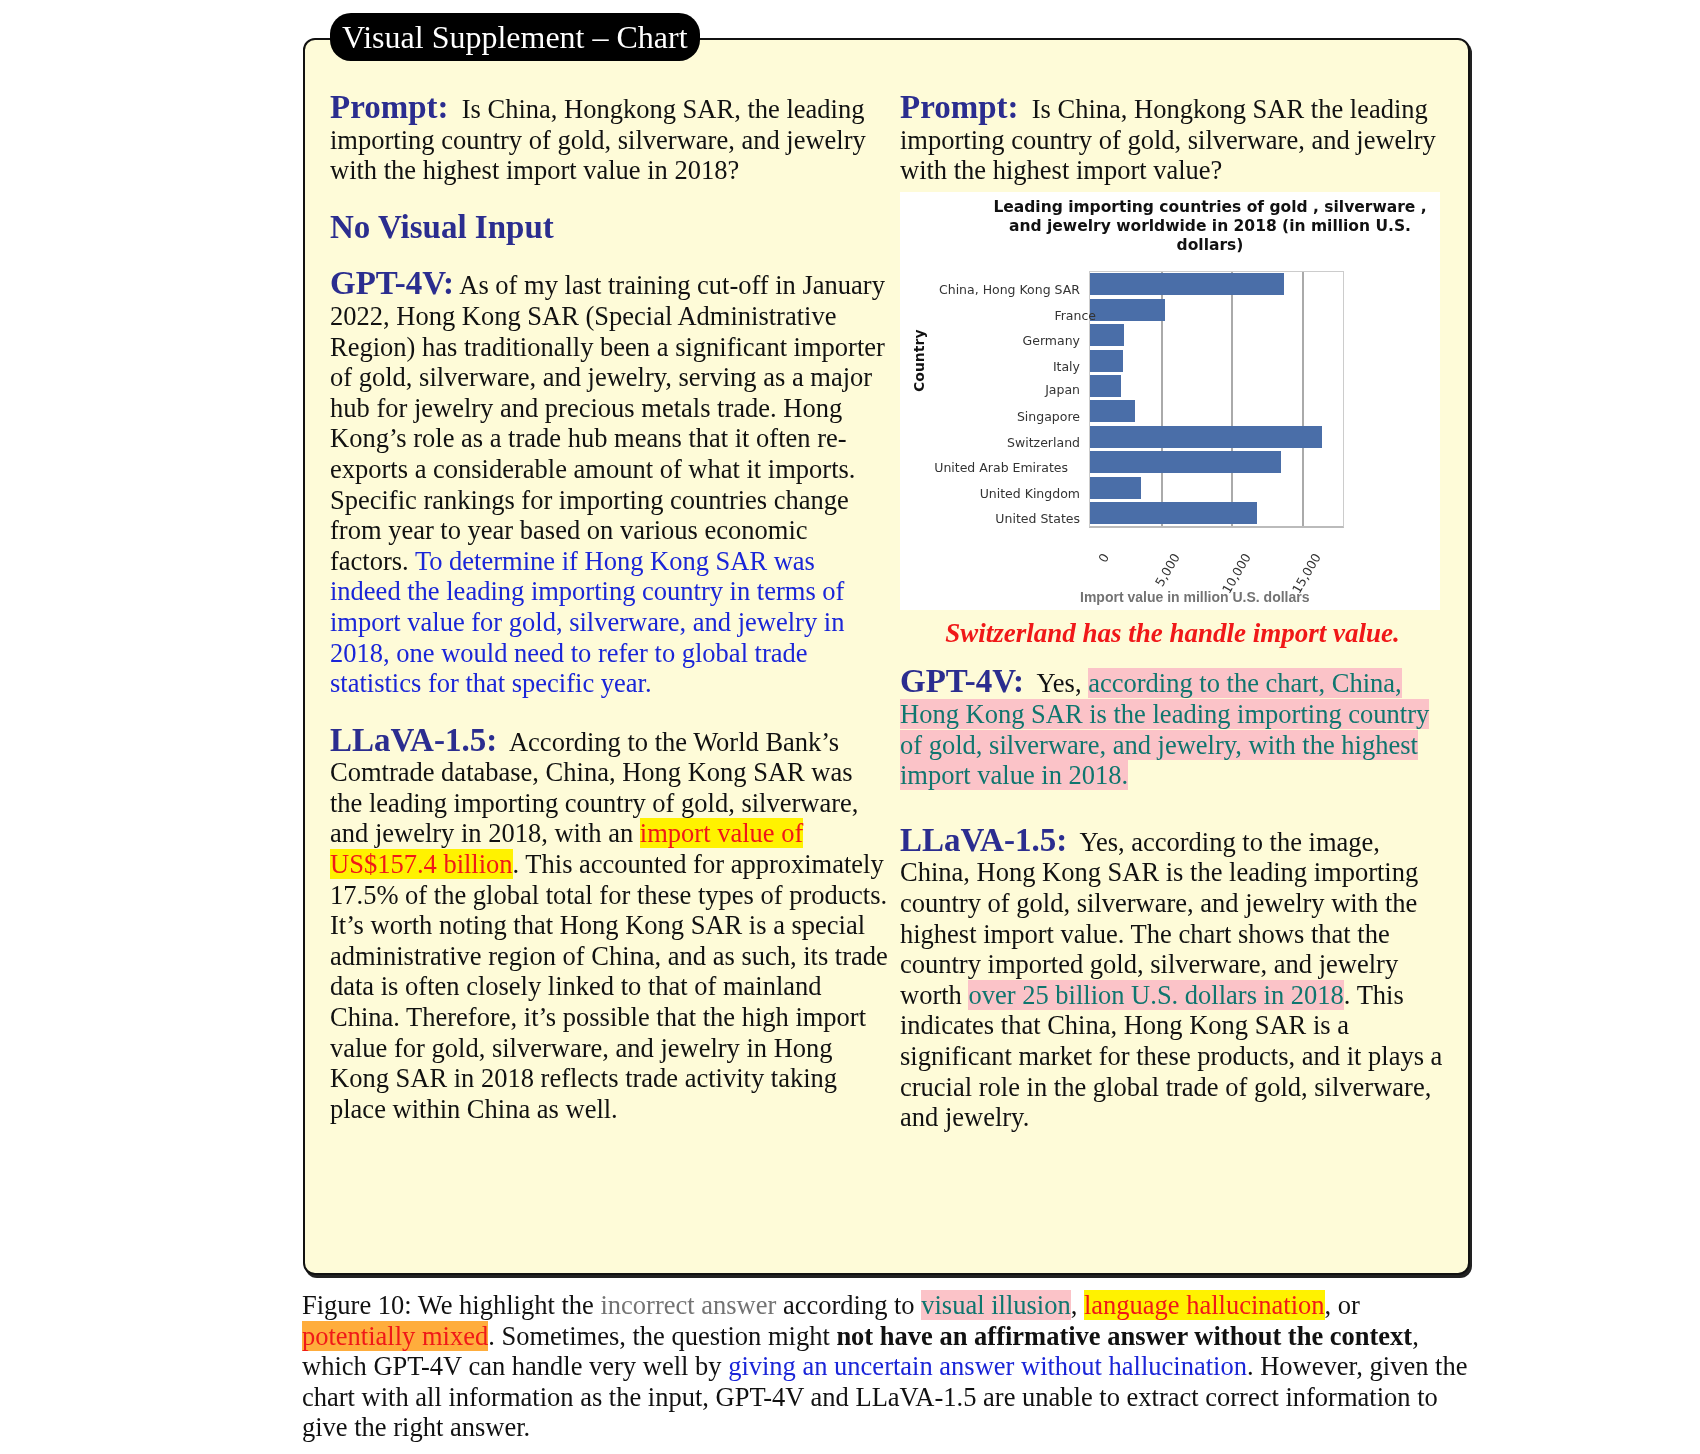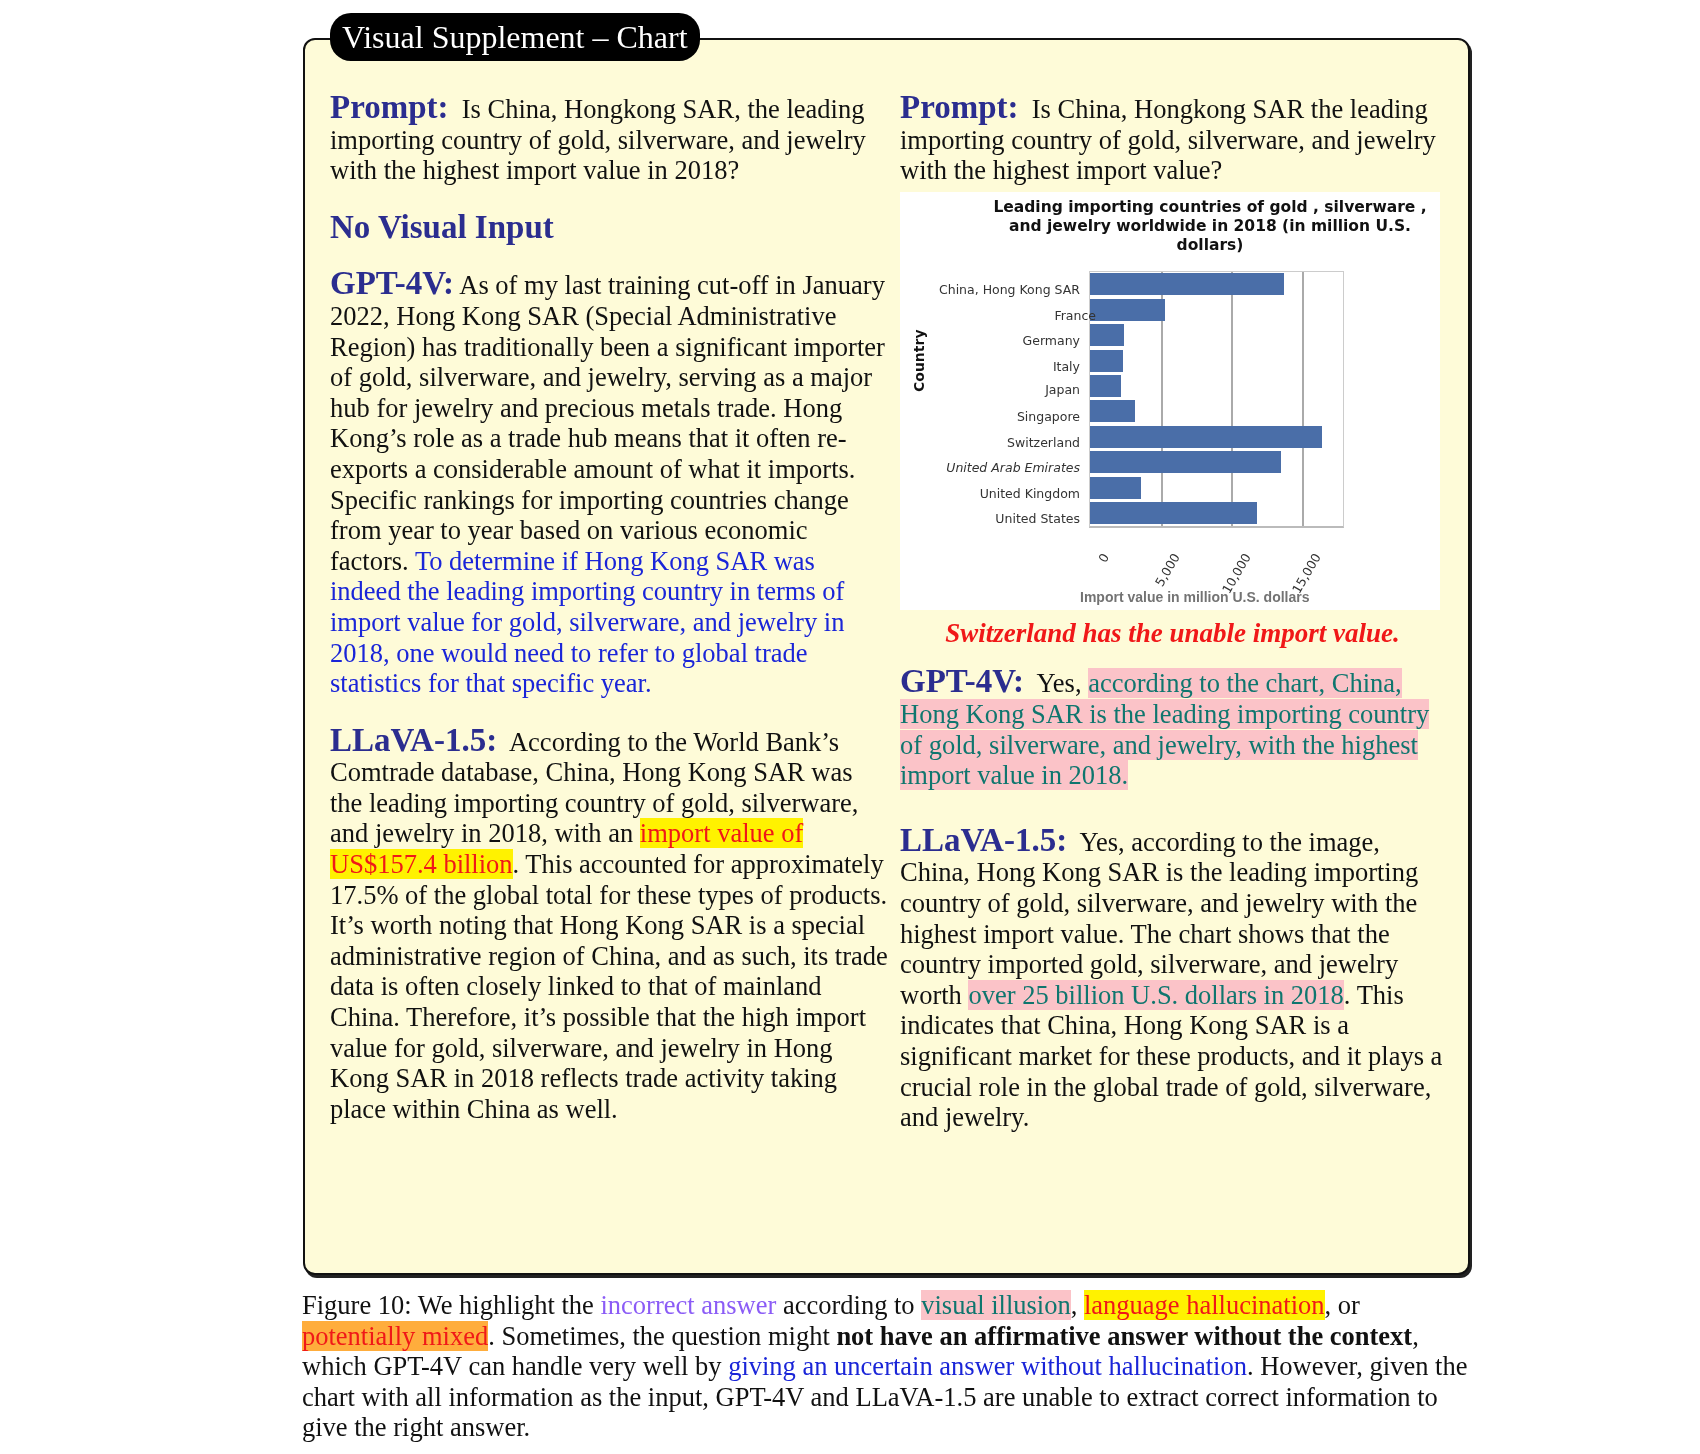--- a/index.html
+++ b/index.html
@@ -10,21 +10,21 @@
          box-shadow: 2px 3px 0 #222; }
   .box-title { position:absolute; left:330px; top:13px; height:48px; padding:0 12px;
          background:#000; color:#fff; font-size:32px; line-height:48px;border-radius:21px; }
   .col { position:absolute; font-size:26.5px; line-height:30.6px; }
   .col-left { left:330px; top:92px; width:560px; }
   .col-right { left:900px; top:92px; width:545px; }
   .label { color:#2b2d8f; font-weight:bold; font-size:33px; }
   .para { margin:0 0 26px 0; }
   .heading { color:#2b2d8f; font-weight:bold; font-size:33px; margin:0 0 26px 0; }
   .blue { color:#1a25d8; }
-  .red { color:#8b5cf6;margin-top:33px; }
+  .red { color:#737373;margin-top:33px; }
   .hl-pink { background:#fbc3c8; color:#0f766e;font-family:Liberation Serif, serif; }
   .hl-yellow { background:#fff200; color:#f01818; }
   .hl-orange { background:#ffad3c; color:#f01818; }
   .note { color:#f01818; font-weight:bold; font-style:italic; text-align:center;
           font-size:27px; margin:8px 0 18px 0; }
   
   .chart { position:relative; width:540px; height:418px; background:#fff; margin-top:6px; }
   .chart-title { position:absolute; left:80px; top:6px; width:460px; text-align:center;
           font-family:"DejaVu Sans", sans-serif; font-weight:bold; font-size:15.5px; line-height:19px; color:#111; }
   .plot { position:absolute; left:189px; top:79px; width:253px; height:254px;
@@ -91,34 +91,34 @@
         <div class="bar" style="top: 230.3px; width: 166.782px; background: rgb(74, 110, 168);"></div>
       </div>
     <div id="ylabels">
         <div class="ylab" style="top: 83.7px; right: 360px;">China, Hong Kong SAR</div>
         <div class="ylab" style="top: 109.1px; right: 344px;">France</div>
         <div class="ylab" style="top: 134.5px; right: 360px;">Germany</div>
         <div class="ylab" style="top: 159.9px; right: 360px;">Italy</div>
         <div class="ylab" style="top: 183px; right: 360px;">Japan</div>
         <div class="ylab" style="top: 210.7px; right: 360px;">Singapore</div>
         <div class="ylab" style="top: 236.1px; right: 360px;">Switzerland</div>
-        <div class="ylab" style="top: 261.5px; right: 360px; font-style: italic;">United Arab Emirates</div>
+        <div class="ylab" style="top: 261.5px; right: 372px;">United Arab Emirates</div>
         <div class="ylab" style="top: 286.9px; right: 360px;">United Kingdom</div>
         <div class="ylab" style="top: 312.3px; right: 360px;">United States</div>
       </div>
     <div id="xticks">
         <div class="xtick" style="right: 347px;">0</div>
         <div class="xtick" style="right: 276.33px;">5,000</div>
         <div class="xtick" style="right: 205.659px;">10,000</div>
         <div class="xtick" style="right: 134.989px;">15,000</div>
       </div>
     <div class="xtitle">Import value in million U.S. dollars</div>
   </div>
 
-  <div class="note">Switzerland has the unable import value.</div>
+  <div class="note">Switzerland has the handle import value.</div>
 
   <p class="para" style="margin-bottom:34px">
     <span class="label">GPT-4V:</span>&nbsp;
     <span>Yes,</span>
     <span class="hl-pink">according to the chart, China, Hong Kong SAR is the leading importing country of gold, silverware, and jewelry, with the highest import value in 2018.</span>
   </p>
   <p class="para">
     <span class="label">LLaVA-1.5:</span>&nbsp;
     <span>Yes, according to the image, China, Hong Kong SAR is the leading importing country of gold, silverware, and jewelry with the highest import value. The chart shows that the country imported gold, silverware, and jewelry worth</span>
     <span class="hl-pink">over 25 billion U.S. dollars in 2018</span><span>. This indicates that China, Hong Kong SAR is a significant market for these products, and it plays a crucial role in the global trade of gold, silverware, and jewelry.</span>

